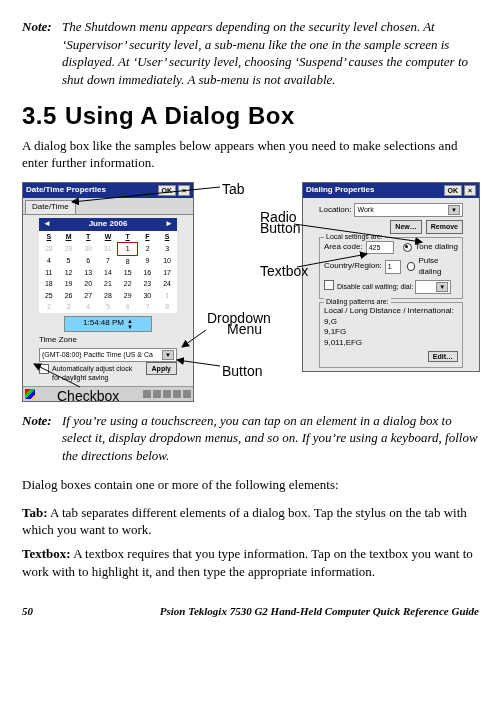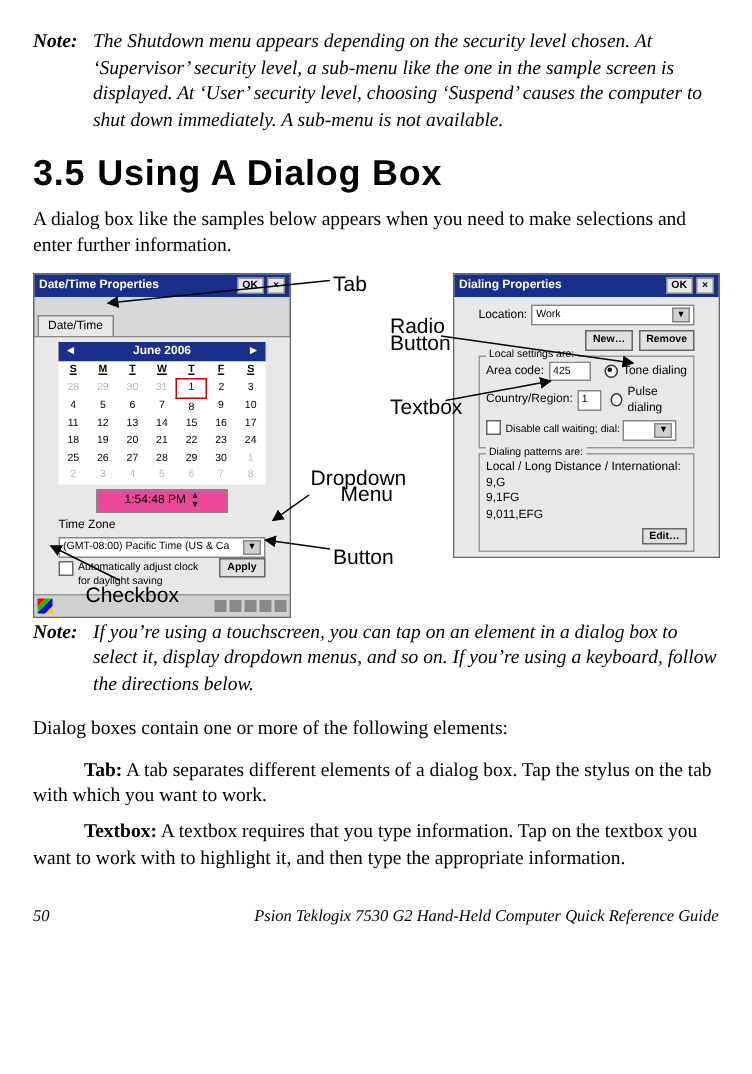--- a/index.html
+++ b/index.html
@@ -75,21 +75,20 @@
     width: 10px;
     text-align: center;
     margin-left: 2px;
     font-size: 7px;
     font-weight: bold;
   }
   .tabstrip {
     display: flex;
     border-bottom: 1px solid #888;
     padding: 2px 2px 0 2px;
-    margin-top: 10px;
   }
   .tabstrip .tab {
     background: #e8e8e8;
     border: 1px solid #888;
     border-bottom: none;
     padding: 1px 6px;
     font-size: 8px;
   }
   .dlg-body { padding: 3px 16px; background: #e8e8e8; }
   .cal-head {
@@ -110,21 +109,21 @@
   }
   .cal th, .cal td {
     text-align: center;
     padding: 1px 0;
     width: 14%;
   }
   .cal th { text-decoration: underline; }
   .cal .today { border: 1px solid #c00; }
   .cal .dim { color: #bbb; }
   .timebox {
-    background: #ec4899;
+    background: #7dd3fc;
     border: 1px solid #888;
     padding: 1px 3px;
     margin: 3px auto;
     width: 80px;
     text-align: right;
     display: flex;
     align-items: center;
     justify-content: center;
   }
   .timebox .spin { font-size: 6px; line-height: 6px; margin-left: 3px; }
@@ -198,28 +197,29 @@
     font-family: Arial, Helvetica, sans-serif;
     font-weight: normal;
     font-size: 14px;
     font-stretch: condensed;
     position: absolute;
   }
   .arrow-svg { position: absolute; overflow: visible; }
 
   
   .def-para { margin: 6px 0; }
-  .def-para .lead { font-weight: bold; margin-left: 34px; }
+  .def-para .lead { font-weight: bold; }
 
   .footer {
     display: flex;
     justify-content: space-between;
     font-style: italic;
     font-size: 11px;
     margin-top: 24px;
+    font-weight: bold;
   }
 </style>
 </head>
 <body>
 
 <div class="note-block">
   <div class="note-label">Note:</div>
   <div class="note-text">The Shutdown menu appears depending on the security level chosen. At ‘Supervisor’ security level, a sub-menu like the one in the sample screen is displayed. At ‘User’ security level, choosing ‘Suspend’ causes the computer to shut down immediately. A sub-menu is not available.</div>
 </div>
 

